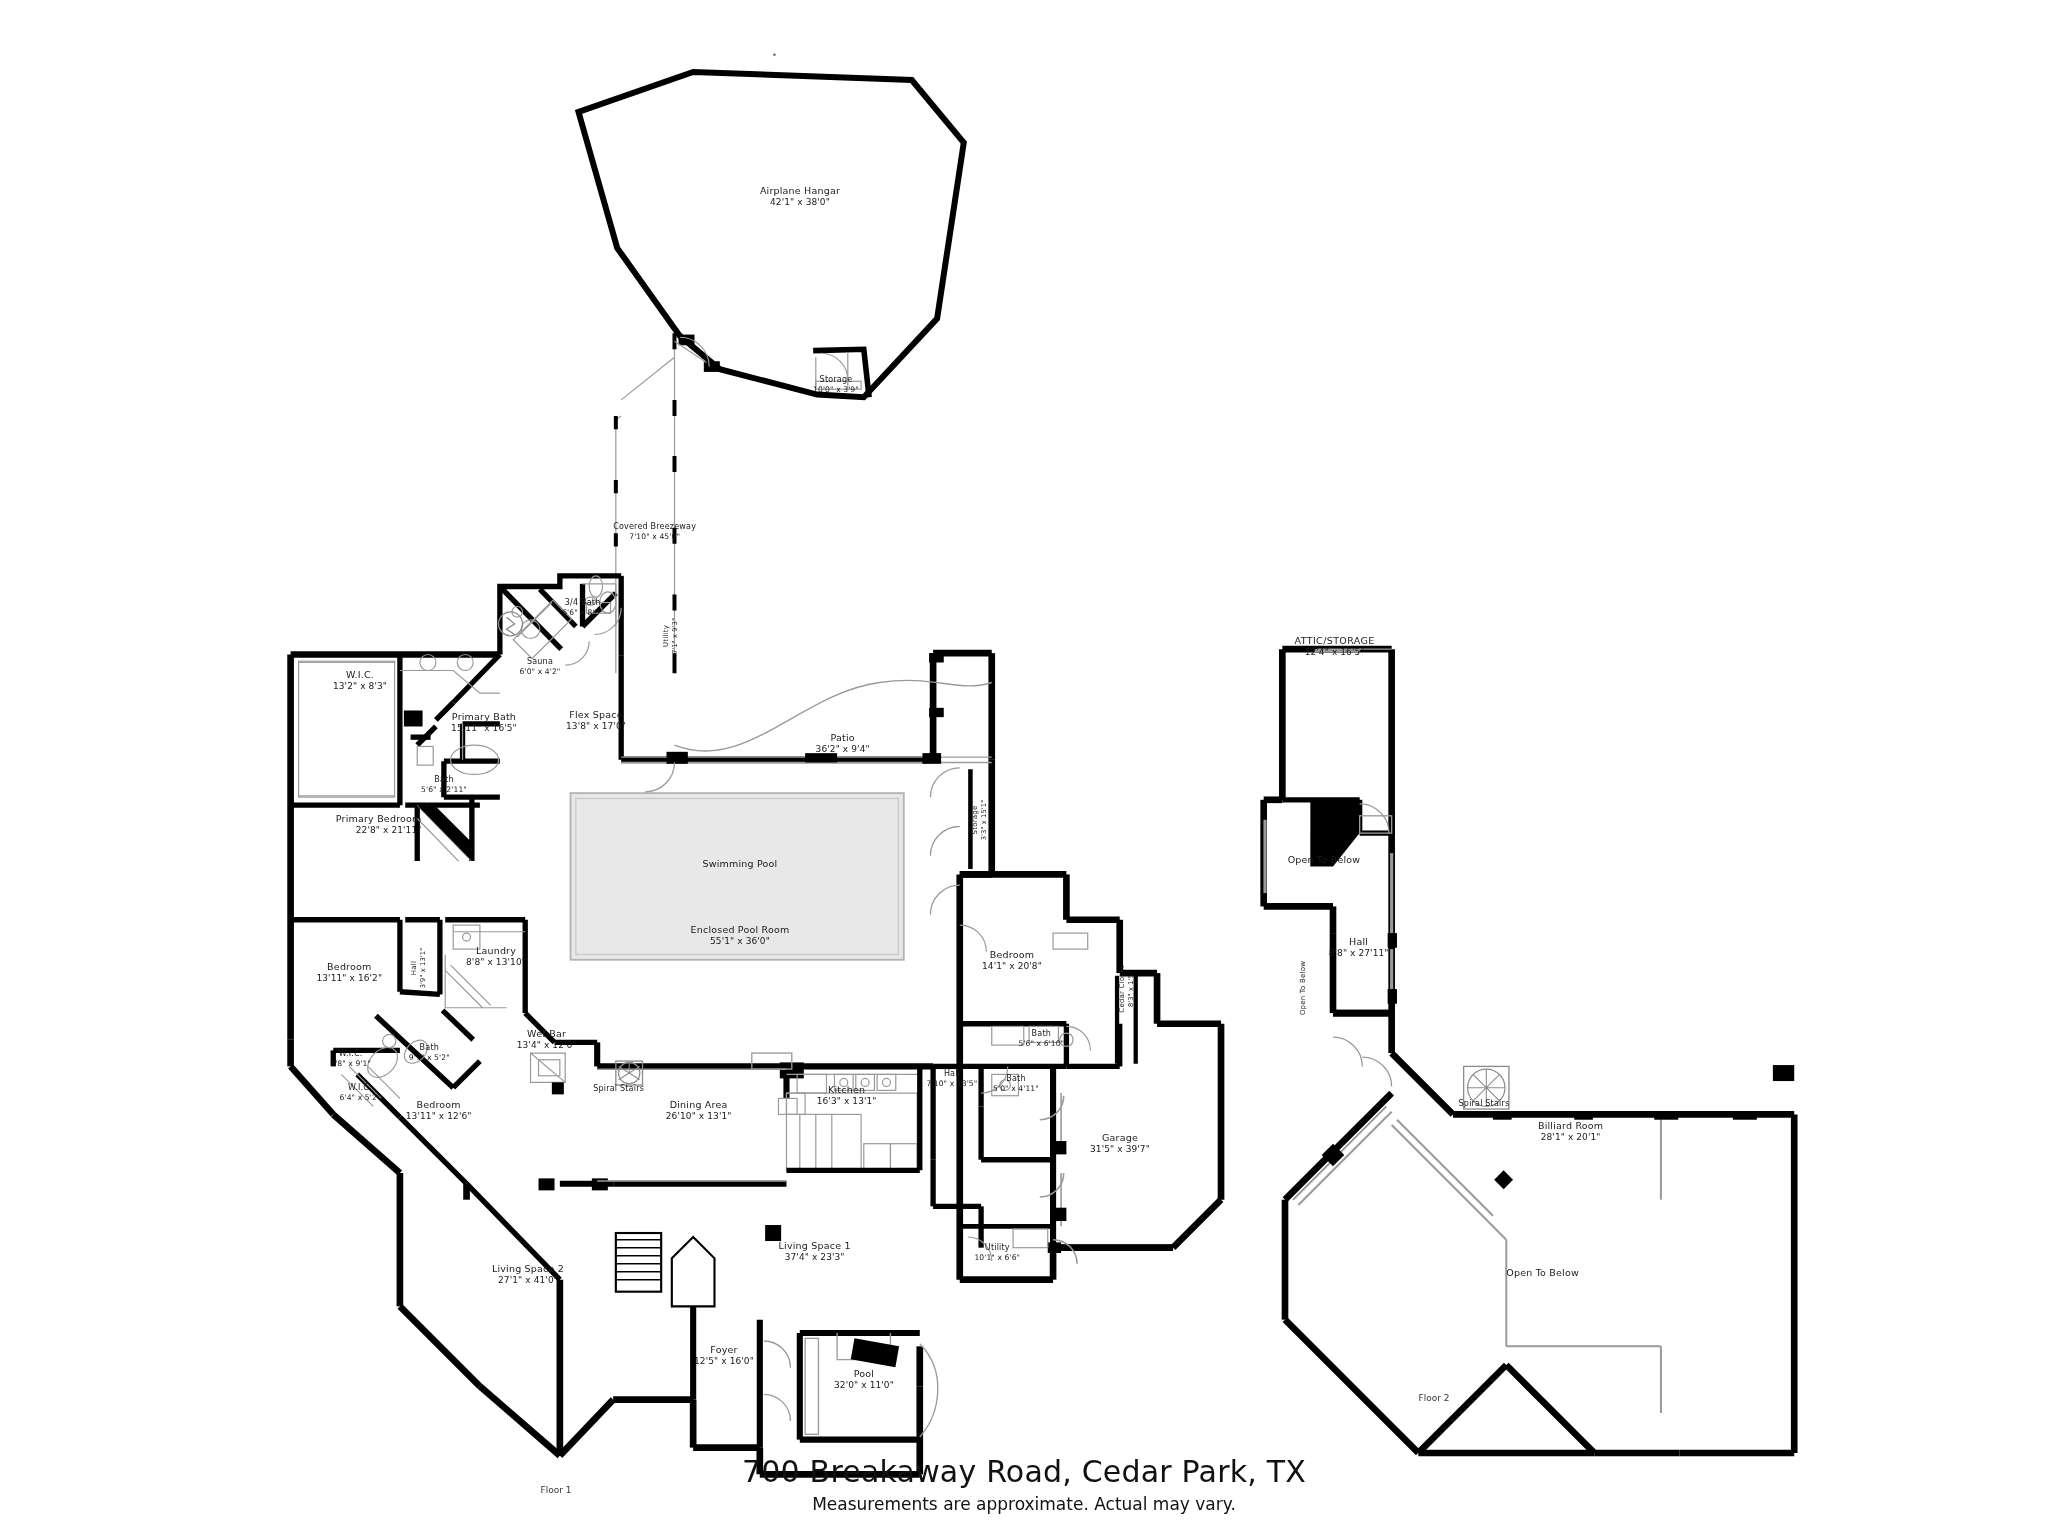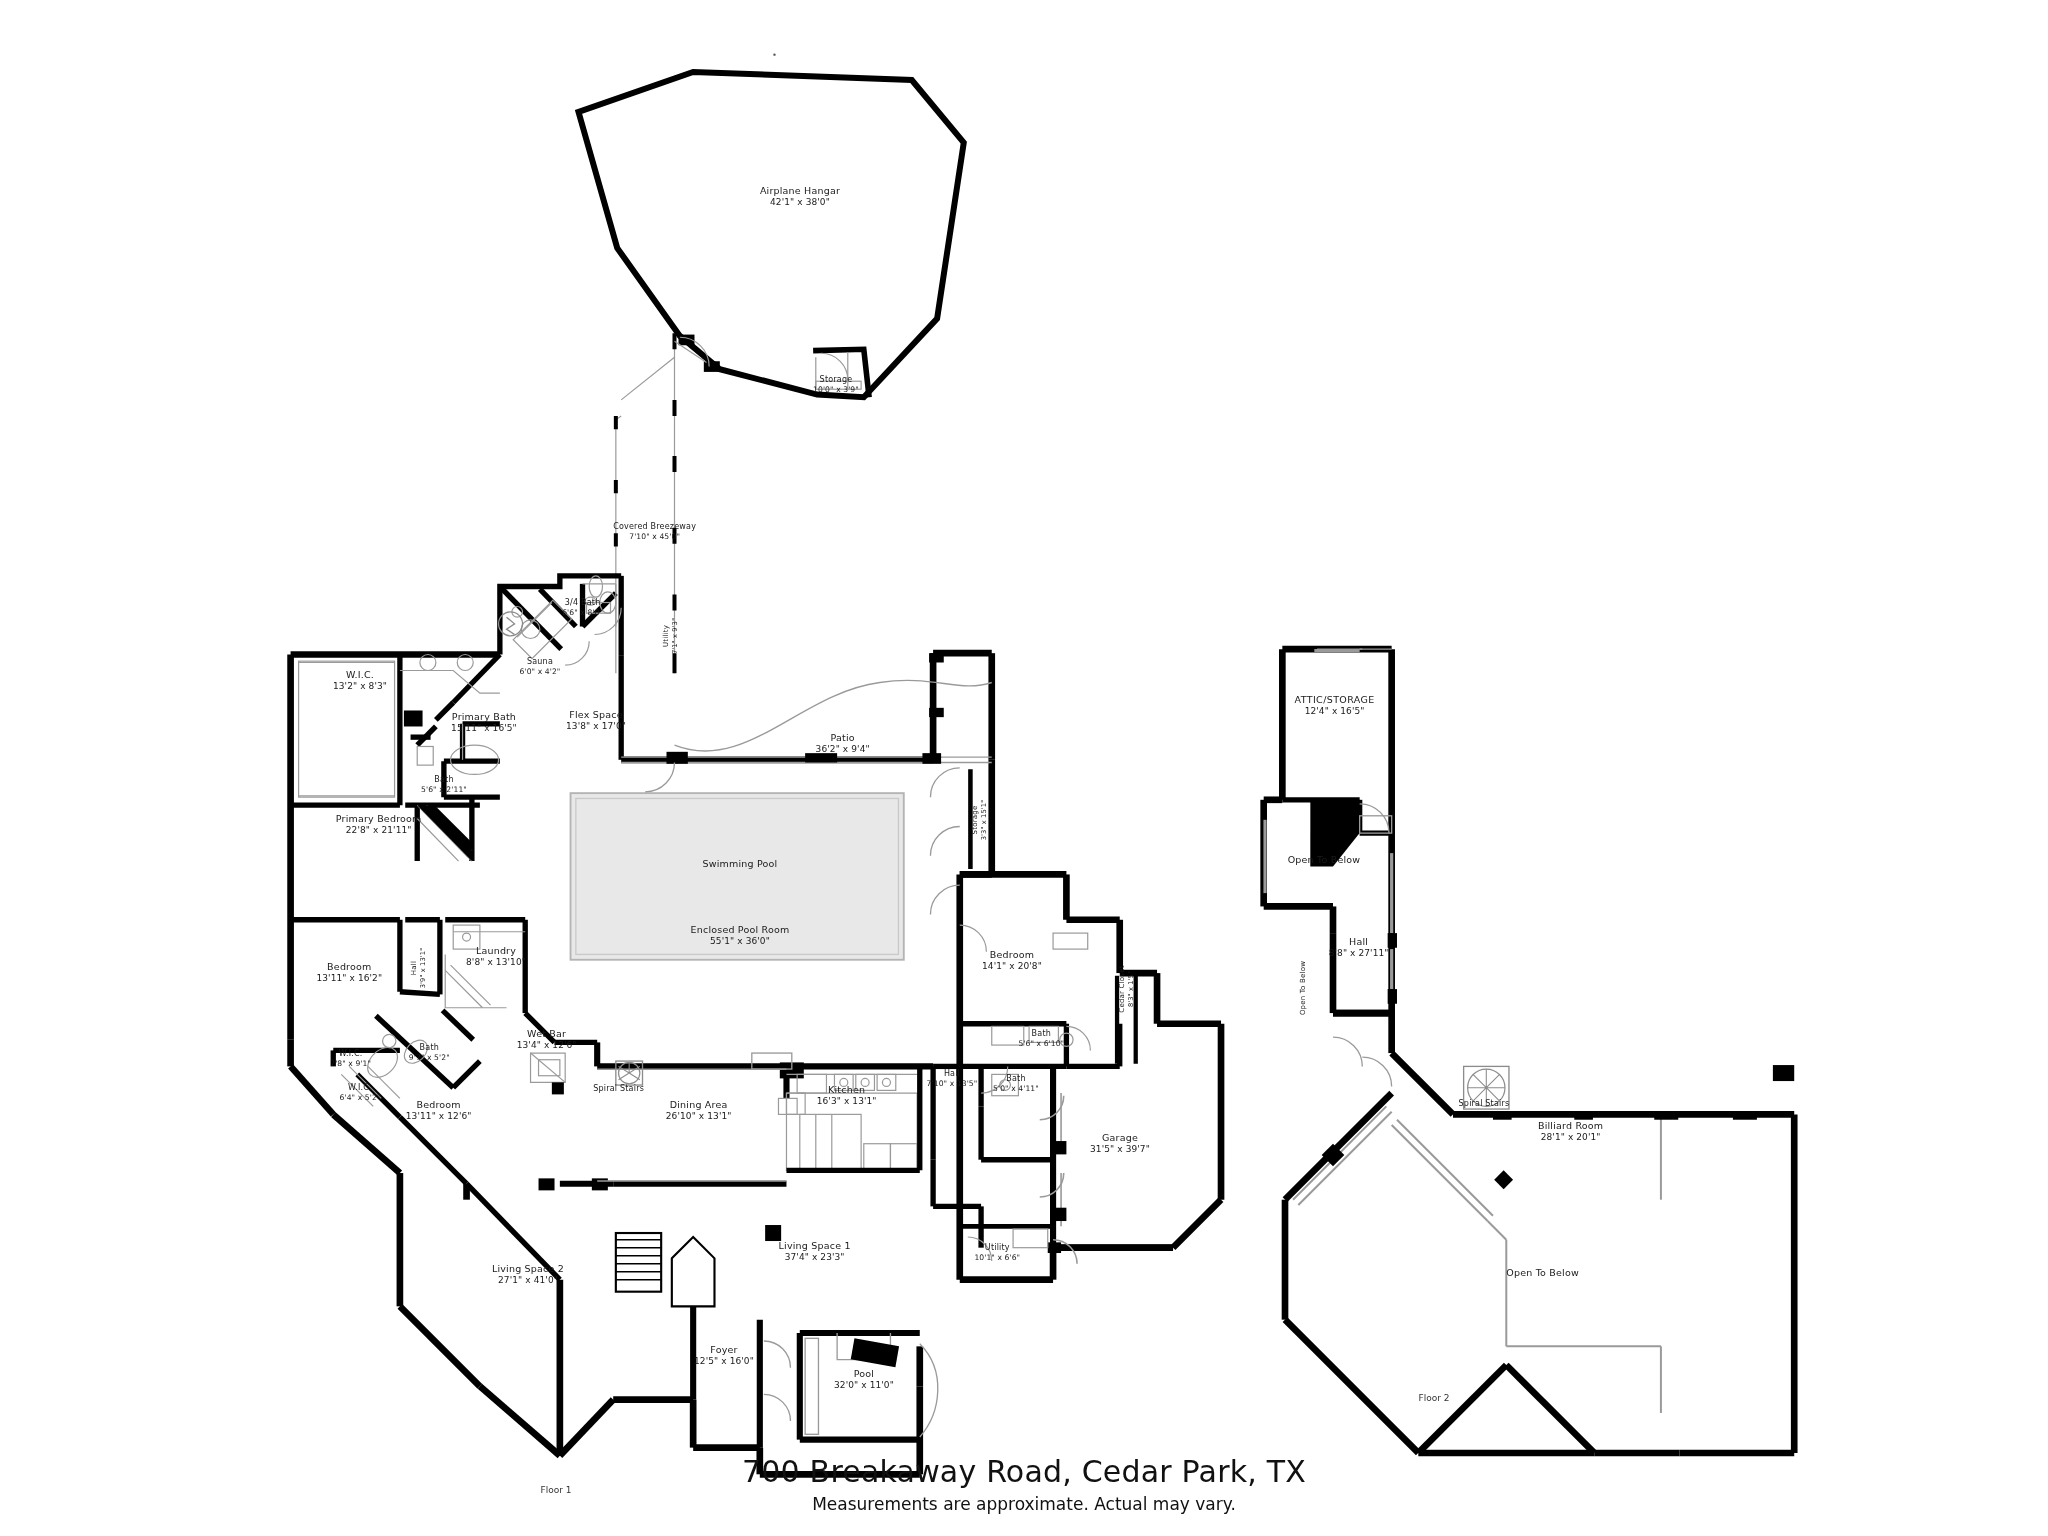--- a/index.html
+++ b/index.html
@@ -505,21 +505,21 @@
         <span class="dm">13'8" x 17'0"</span>
       </div>
       <div class="lbl " style="left: 483.988px; top: 722.649px;">
         <span class="nm">Primary Bath</span>
         <span class="dm">15'11" x 16'5"</span>
       </div>
       <div class="lbl small" style="left: 443.989px; top: 785.314px;">
         <span class="nm">Bath</span>
         <span class="dm">5'6" x 2'11"</span>
       </div>
-      <div class="lbl " style="left: 378.657px; top: 825.313px;">
+      <div class="lbl " style="left: 378.657px; top: 825.313px; text-align: right;">
         <span class="nm">Primary Bedroom</span>
         <span class="dm">22'8" x 21'11"</span>
       </div>
       <div class="lbl " style="left: 842.646px; top: 715.982px; margin-top: 28px;">
         <span class="nm">Patio</span>
         <span class="dm">36'2" x 9'4"</span>
       </div>
       <div class="lbl " style="left: 739.981px; top: 863.978px;">
         <span class="nm">Swimming Pool</span>
       </div>
@@ -613,21 +613,21 @@
       <div class="lbl " style="left: 723.982px; top: 1355.97px;">
         <span class="nm">Foyer</span>
         <span class="dm">12'5" x 16'0"</span>
       </div>
       <div class="lbl " style="left: 863.978px; top: 1379.97px;">
         <span class="nm">Pool</span>
         <span class="dm">32'0" x 11'0"</span>
       </div>
     </div>
   <div id="labels-floor2">
-      <div class="lbl caps" style="left: 1334.63px; top: 706px; text-align: center;">
+      <div class="lbl caps" style="left: 1334.63px; top: 647px; text-align: center;">
         <span class="nm">ATTIC/STORAGE</span>
         <span class="dm">12'4" x 16'5"</span>
       </div>
       <div class="lbl " style="left: 1323.97px; top: 859.978px;">
         <span class="nm">Open To Below</span>
       </div>
       <div class="lbl " style="left: 1358.63px; top: 947.976px;">
         <span class="nm">Hall</span>
         <span class="dm">8'8" x 27'11"</span>
       </div>

